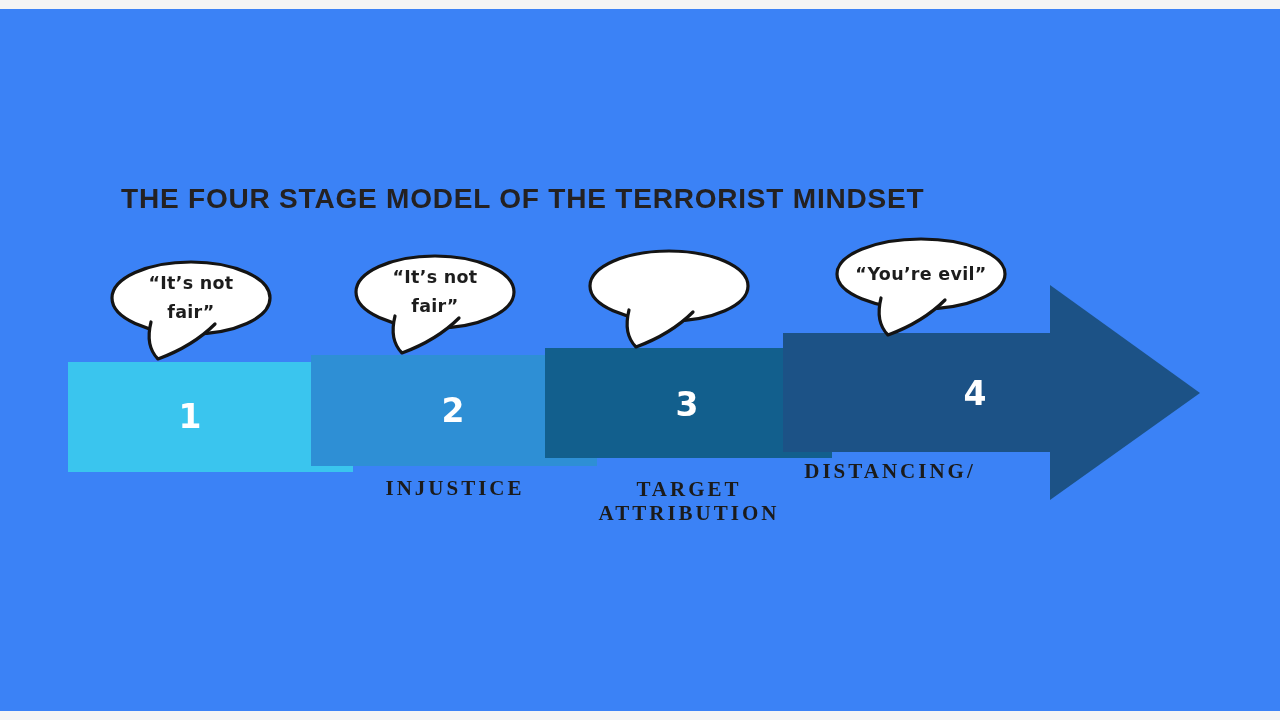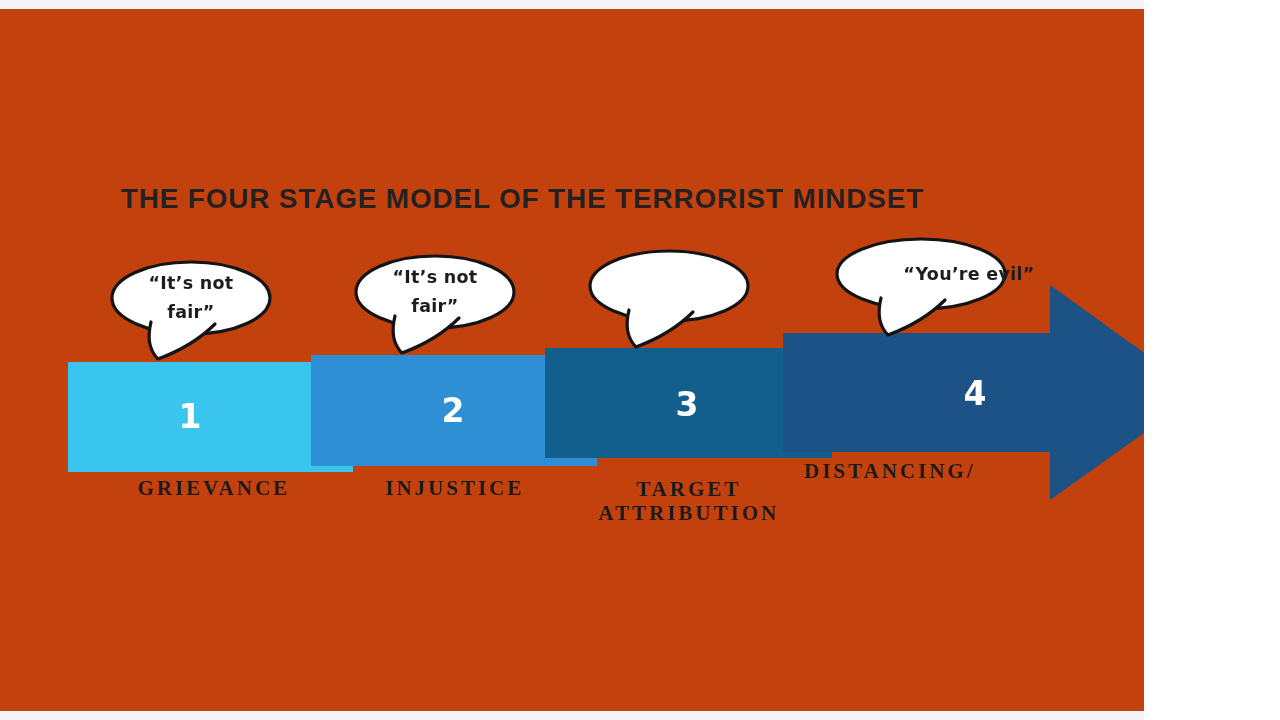--- a/index.html
+++ b/index.html
@@ -1,20 +1,20 @@
 <!DOCTYPE html>
 <html><head>
 <meta charset="utf-8">
 <style>
   html, body { margin: 0; padding: 0; background: #ffffff; }
   #canvas {
     position: relative;
-    width: 1144px;
+    width: 1280px;
     height: 720px;
-    background: #c2410c;
+    background: #3b82f6;
     overflow: hidden;
     font-family: "Liberation Sans", sans-serif;
   }
   .edge-strip {
     position: absolute; left: 0; width: 1280px; height: 9px;
     background: #f4f4f4;
   }
   .edge-strip.top { top: 0; }
   .edge-strip.bottom { bottom: 0; }
 
@@ -58,21 +58,21 @@
     font-family: "DejaVu Sans", sans-serif;
     font-weight: bold;
     font-size: 17.5px;
     line-height: 29px;
     color: #1d1d1d;
     letter-spacing: 0.3px;
   }
   #quote1 { left: 86px;  top: 266px; }
   #quote2 { left: 330px; top: 260px; }
   #quote3 { left: 564px; top: 254px; }
-  #quote4 { left: 864px; top: 242px; text-align: center; }
+  #quote4 { left: 816px; top: 242px; text-align: center; }
 
   .stage-label {
     position: absolute;
     width: 320px;
     transform: translateX(-50%);
     z-index: 6;
     text-align: center;
     font-family: "Liberation Serif", serif;
     font-weight: bold;
     font-size: 21px;
@@ -136,24 +136,20 @@
   </div>
   <div id="quote2" class="bubble-text">
     <span>“It’s not</span>
     <span>fair”</span>
   </div>
   <div id="quote4" class="bubble-text">
     <span>“You’re evil”</span>
     <span></span>
   </div>
 
-  <div id="label1" class="stage-label">
-    <span>GRIEVANCE</span>
-    <span></span>
-  </div>
   <div id="label2" class="stage-label">
     <span>INJUSTICE</span>
     <span></span>
   </div>
   <div id="label3" class="stage-label">
     <span>TARGET</span>
     <span>ATTRIBUTION</span>
   </div>
   <div id="label4" class="stage-label">
     <span>DISTANCING/</span>

